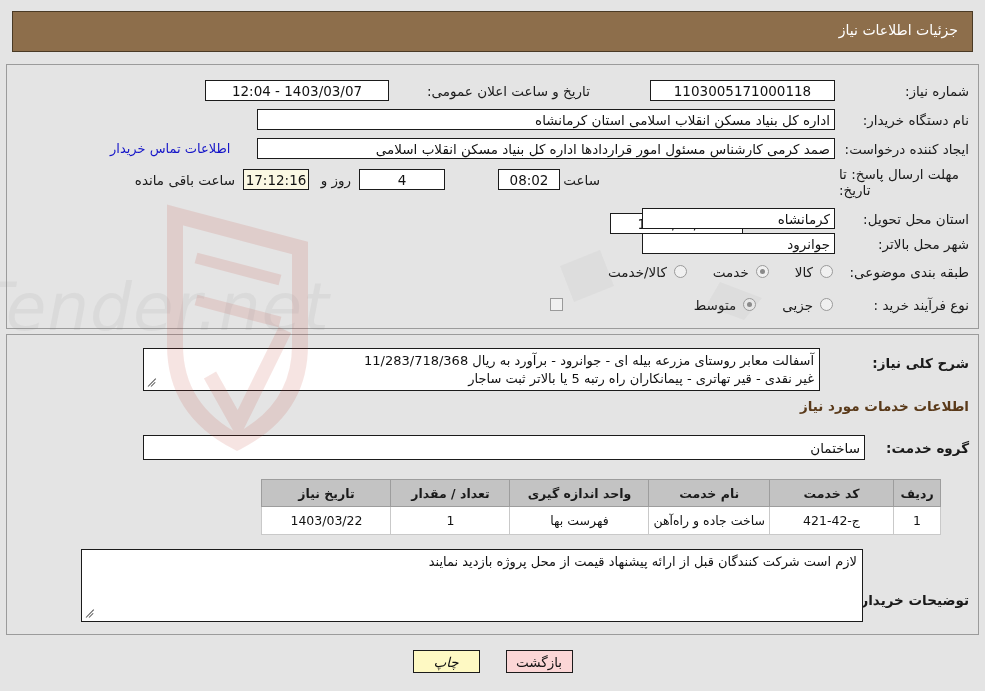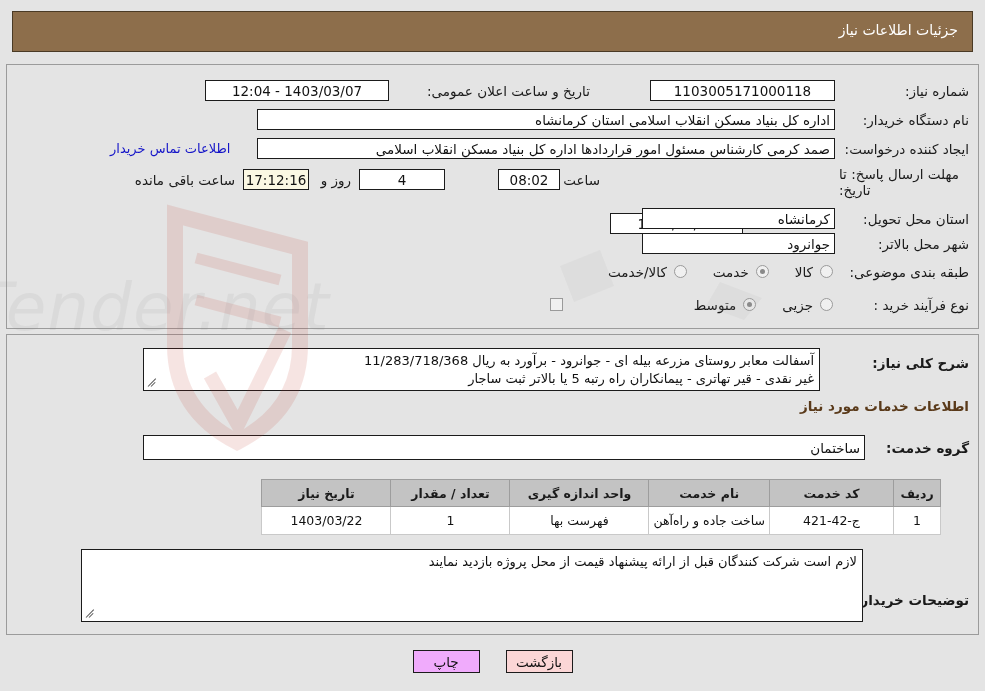--- a/index.html
+++ b/index.html
@@ -216,21 +216,21 @@
     box-sizing: border-box;
     font-size: 13.5px;
     color: #111;
     height: 23px;
     min-width: 67px;
     display: inline-flex;
     align-items: center;
     justify-content: center;
     cursor: pointer;
   }
-  .btn-print  { background: #f0abfc; }
+  .btn-print  { background: #fef9c3; font-style: italic; }
   .btn-back   { background: #fbd6d6; }
   #btn-bar {
     position: absolute;
     top: 650px;
     left: 0; right: 0;
     display: flex;
     justify-content: center;
     gap: 26px;
     direction: rtl;
   }

